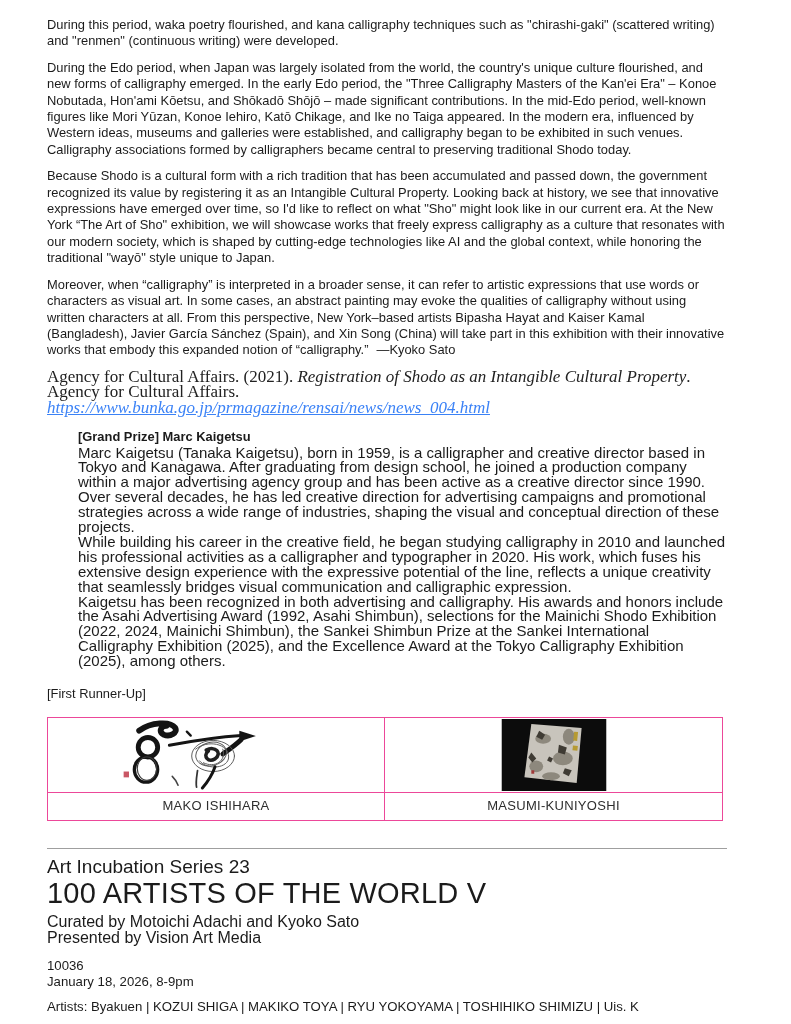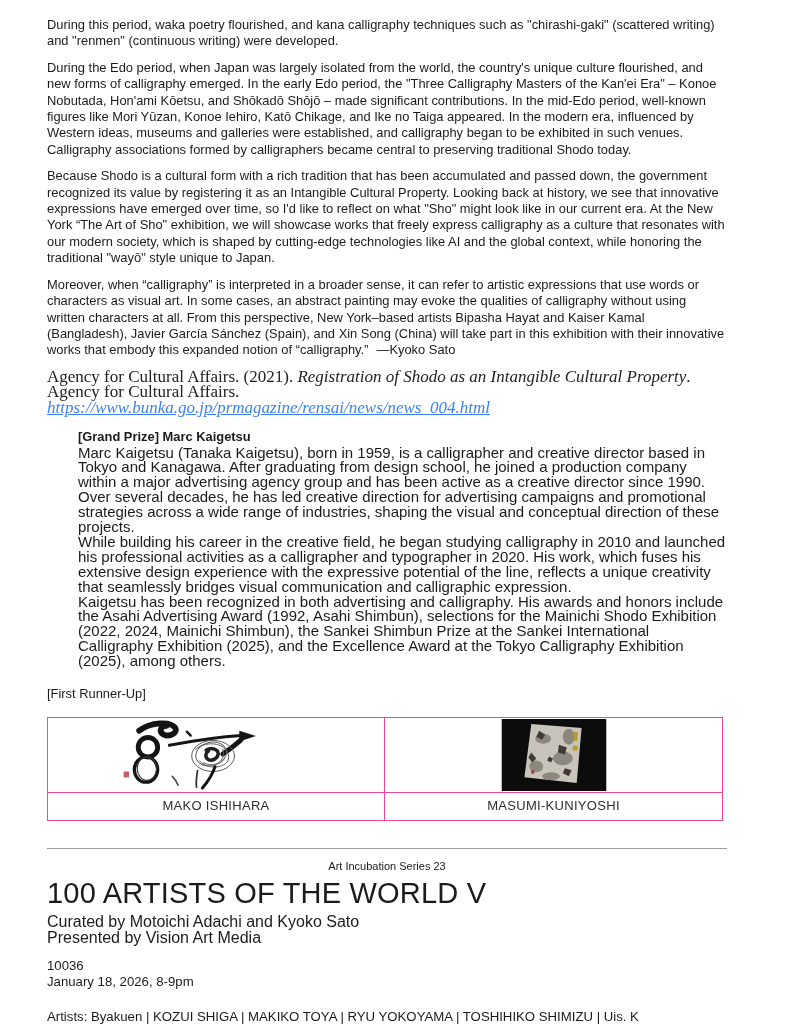--- a/index.html
+++ b/index.html
@@ -26,26 +26,26 @@
   .ru-heading { font-weight:normal; font-size:12.9px; margin:17px 0 14px 0; }
 
   table.winners { border-collapse:collapse; table-layout:fixed; width:674px; }
   table.winners td { border:1px solid #ec4899; padding:0; }
   td.art-cell { height:74px; text-align:center; vertical-align:middle; }
   td.name-cell { height:27px; text-align:center; font-size:13px; color:#2e2e2e; letter-spacing:.3px; }
   .art-wrap { display:inline-block; vertical-align:middle; line-height:0; }
 
   .rule { border:none; border-top:1px solid #9f9f9f; margin:27px 0 0 0; }
 
-  .series-line { font-size:11px; line-height:17px; margin:9px 0 0 0;text-align:center; }
+  .series-line { font-size:19px; line-height:17px; margin:9px 0 0 0; }
   .event-title { font-size:29px; line-height:33px; font-weight:normal; letter-spacing:.2px; margin:2px 0 4px 0; }
   .byline { font-size:16px; line-height:16.6px; margin:0; }
   .event-block { margin-top:11px; font-size:13.2px; line-height:16.2px; }
   .event-line { margin:0; }
-  .artists-line { margin:19px 0 0 0; font-size:13.2px; }
+  .artists-line { margin:9px 0 0 0; font-size:13.2px; }
   .desc { margin:22px 0 0 0; font-size:13.2px; line-height:15.3px; }
 
   .footer { position:relative; margin-top:7px; height:80px; }
 </style>
 </head>
 <body>
 
 <div class="page">
 
   <p class="para">During this period, waka poetry flourished, and kana calligraphy techniques such as "chirashi-gaki" (scattered writing) and "renmen" (continuous writing) were developed.</p>

